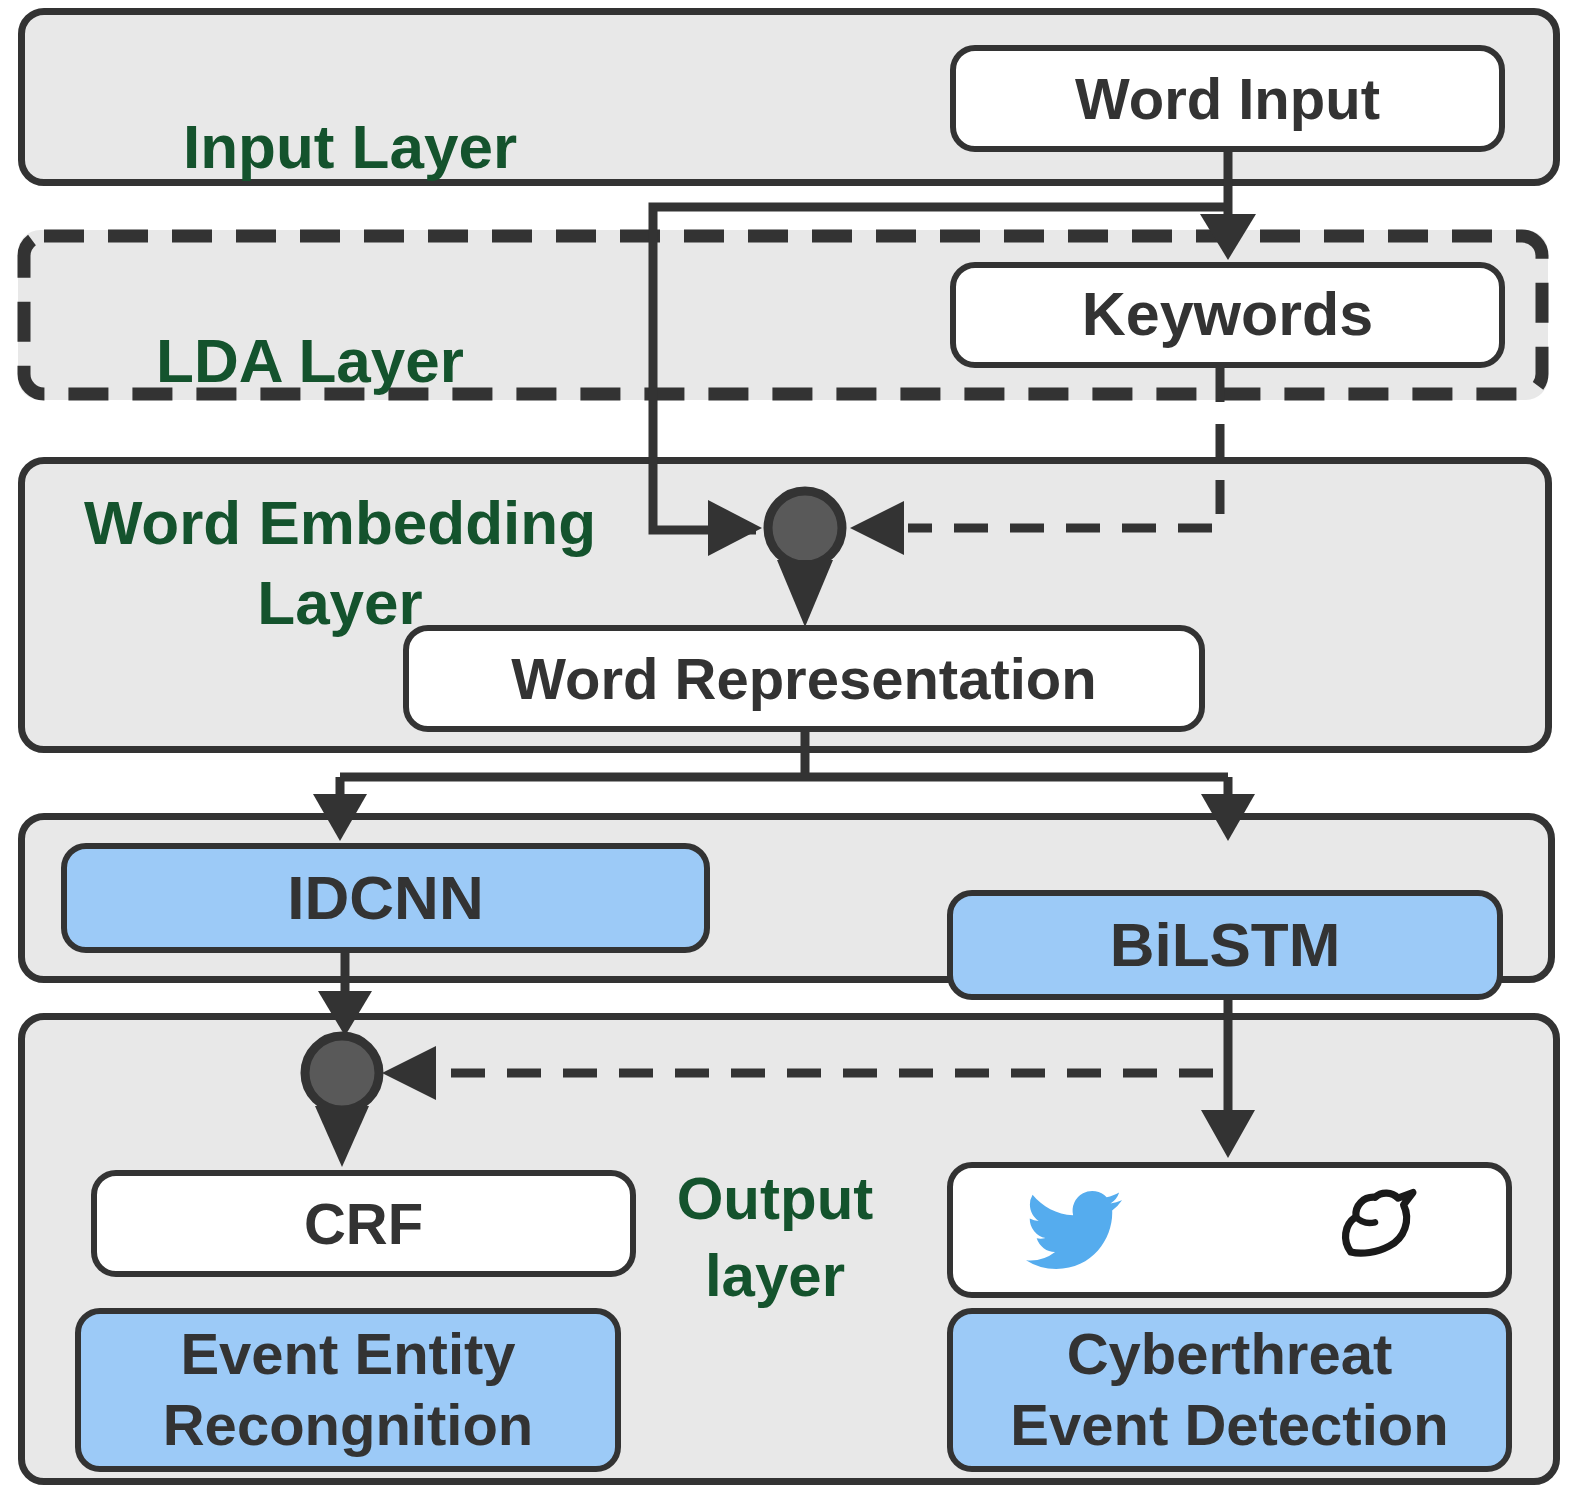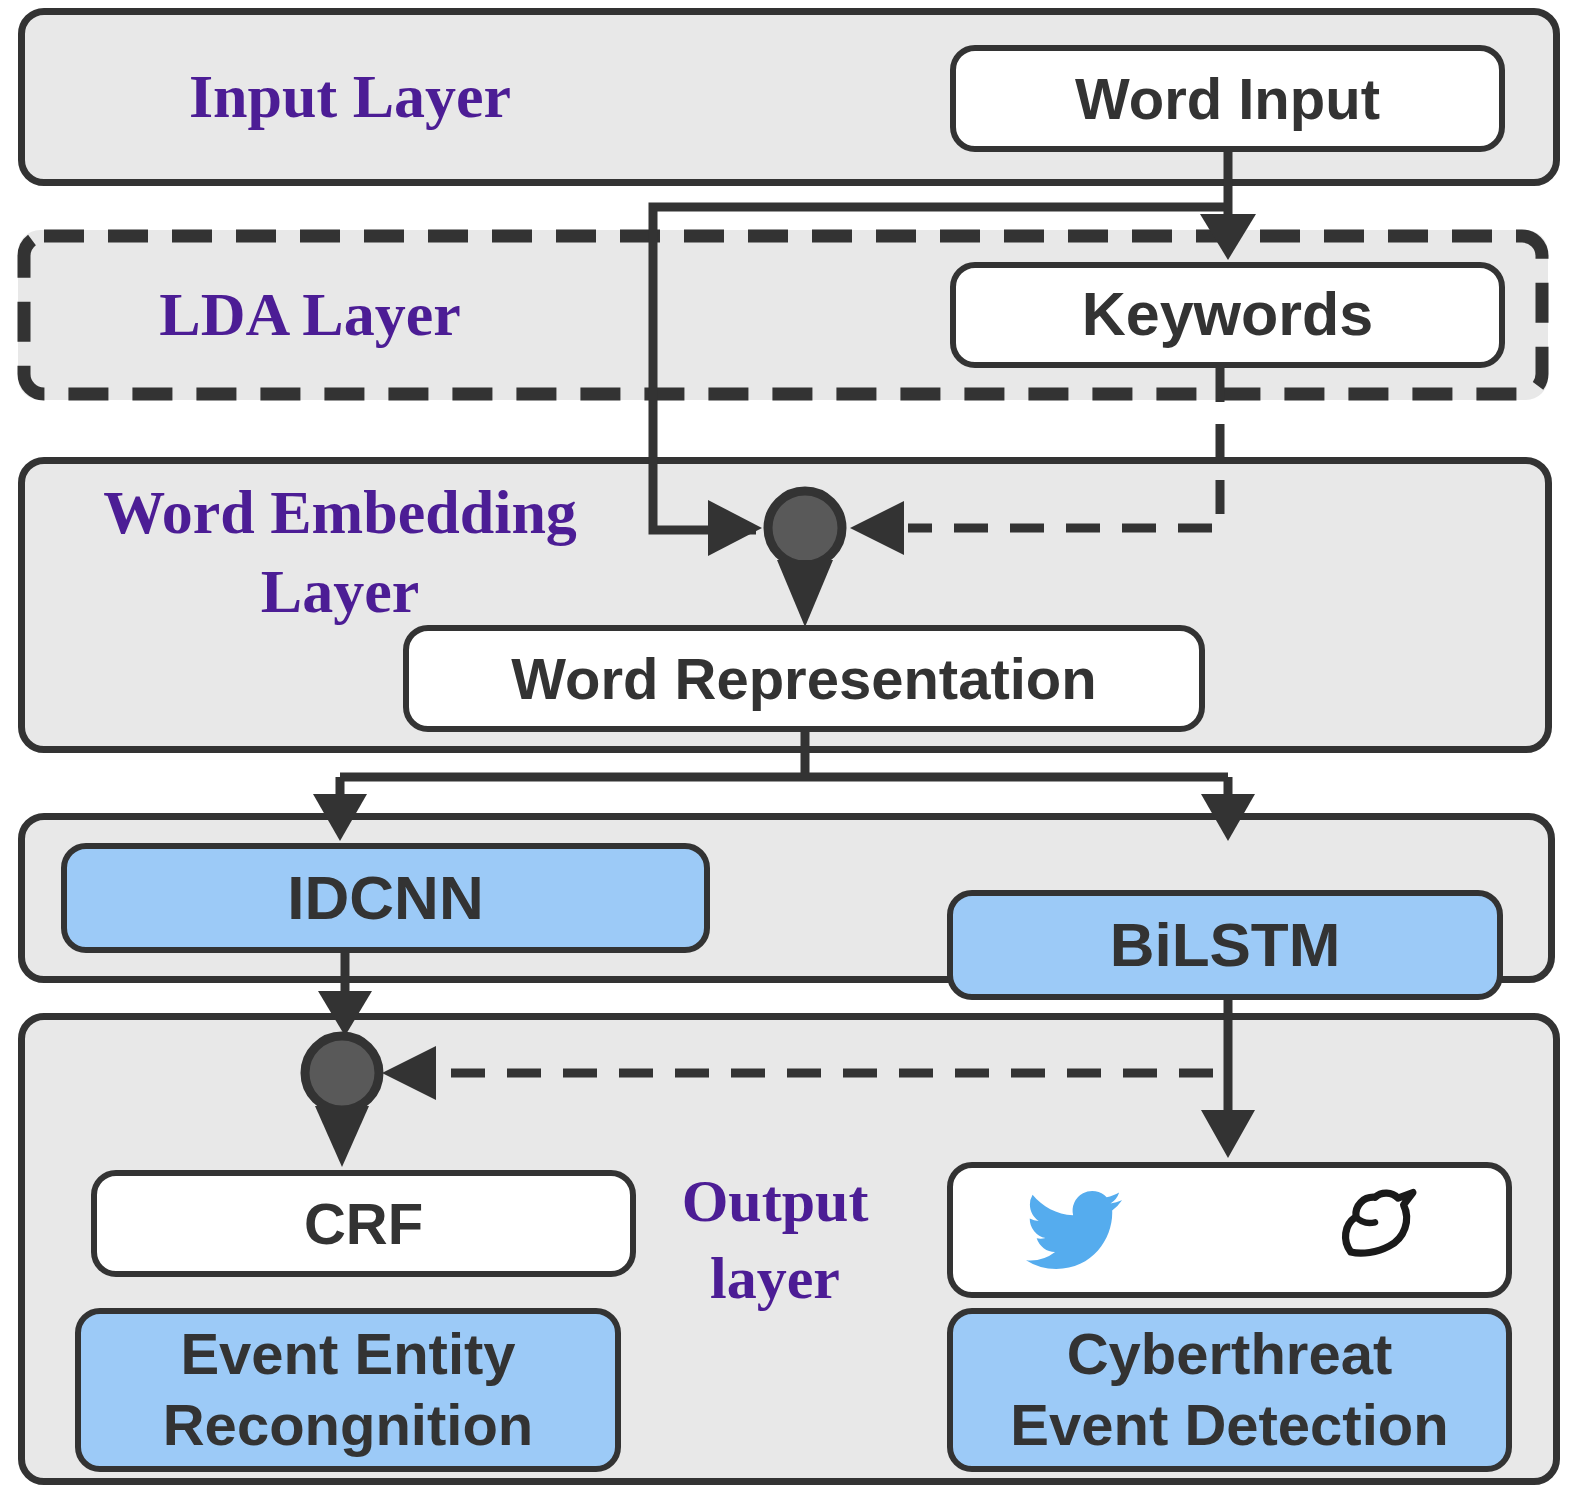--- a/index.html
+++ b/index.html
@@ -22,22 +22,22 @@
   }
   .layer.noborder{border:none;border-radius:22px;}
   .node{
     position:absolute;box-sizing:border-box;background:var(--white);
     border:6px solid var(--ink);border-radius:25px;z-index:10;
     display:flex;align-items:center;justify-content:center;
     font-size:58px;line-height:1.1;text-align:center;
   }
   .node.blue{background:var(--node-blue);}
   .layer-label{
-    position:absolute;z-index:10;display:flex;align-items:center;justify-content:center;
-    font-size:62px;line-height:1.28;text-align:center;color:#4c1d95;font-family:Liberation Serif, serif;
+    position:absolute;z-index:10;display:flex;align-items:flex-end;justify-content:center;
+    font-size:62px;line-height:1.28;text-align:center;color:#14532d;
   }
   .multiline{white-space:pre-line;}
   svg.overlay{position:absolute;left:0;top:0;z-index:5;pointer-events:none;}
   .conn{stroke:var(--ink);stroke-width:9;fill:none;}
   .conn.dashed{stroke-dasharray:34 22;}
   .lda-border{fill:none;stroke:var(--ink);stroke-width:13;stroke-dasharray:40 24;}
   .ah{fill:var(--ink);stroke:none;}
   .junction{fill:var(--junction);stroke:var(--ink);stroke-width:9;}
   .tw-icon{display:block;}
   .twitter-box{padding:0 62px;justify-content:space-between;}

